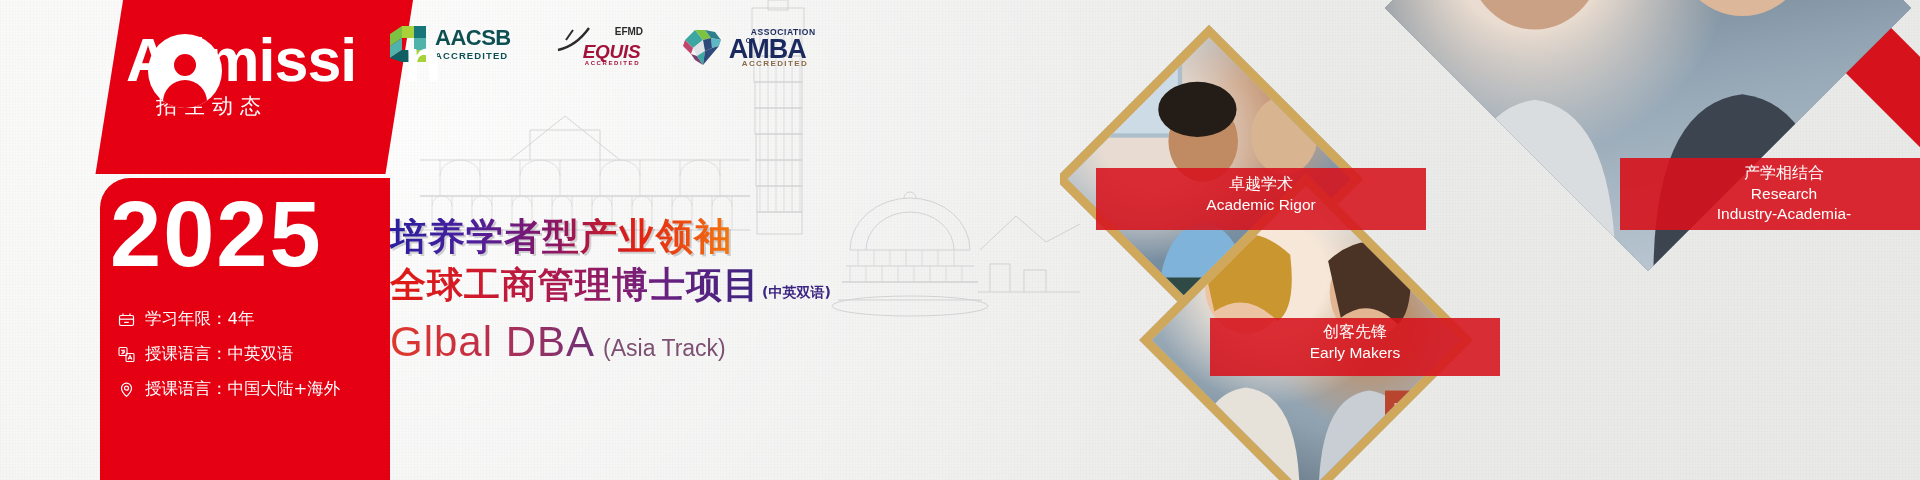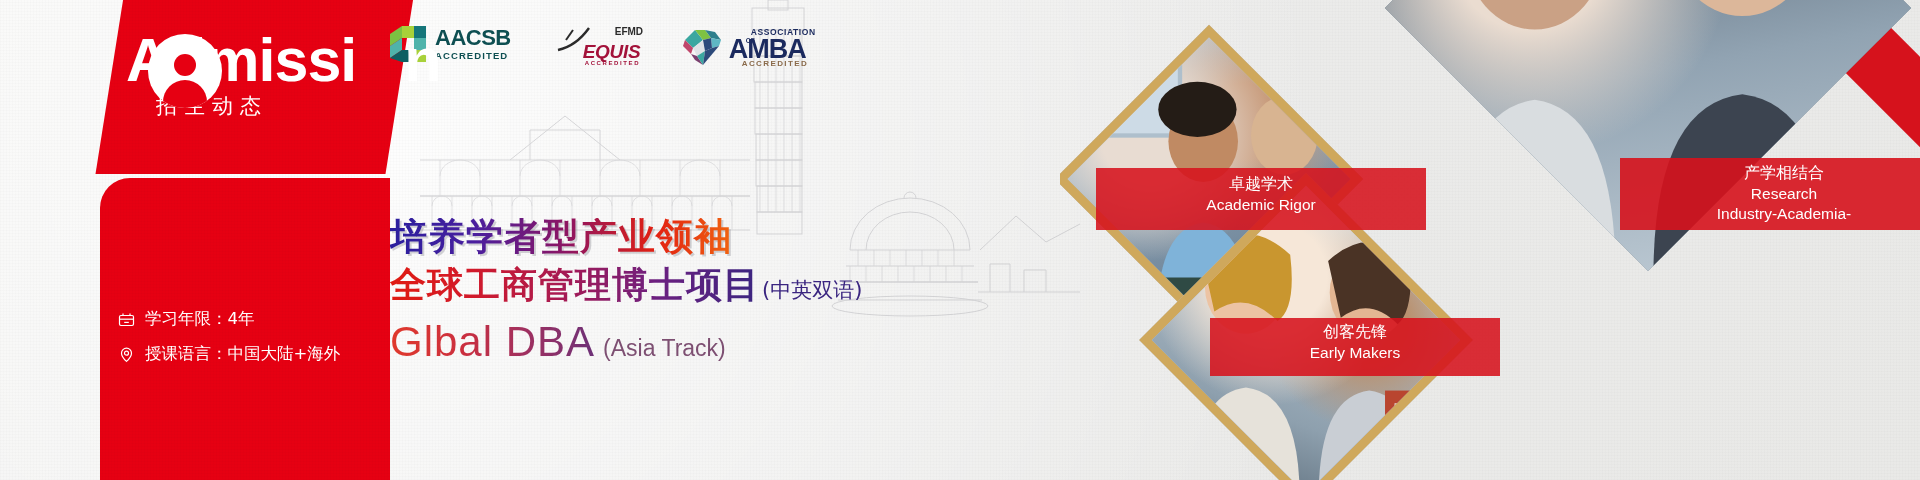--- a/index.html
+++ b/index.html
@@ -120,21 +120,21 @@
     display:flex; align-items:baseline;
     font-family:"DejaVu Sans", sans-serif;
   }
   .h-grad2 .big {
     font-size:36px; font-weight:bold; letter-spacing:1px;
     background:linear-gradient(90deg,#e01b12 0%,#d21a2a 22%,#a41a55 48%,#6c2080 72%,#3a2580 100%);
     -webkit-background-clip:text; background-clip:text; color:transparent;
     -webkit-text-fill-color:transparent;
   }
   .h-grad2 .small {
-    font-size:21px; font-weight:normal; color:#3a2580; margin-left:2px;
+    font-size:14px; font-weight:bold; color:#3a2580; margin-left:2px;
     font-family:"DejaVu Sans", sans-serif;
     text-align:center;
   }
   .h-dba {
     margin-top:8px; display:flex; align-items:baseline;
     font-family:"Liberation Sans", sans-serif;
   }
   .h-dba .en {
     font-size:42px; font-weight:500; letter-spacing:1px;
     background:linear-gradient(90deg,#e0392c 0%,#cc2f3e 35%,#a1305f 65%,#6d3178 100%);
@@ -256,33 +256,45 @@
 
   <div class="admission-block">
     <div class="admission-word"><span>Admissi</span>&nbsp;&nbsp;&nbsp;<span>n</span></div>
     <div class="admission-cn">招生动态</div>
   </div>
   <div class="person-circle">
     <div class="person-head"></div>
     <div class="person-body"></div>
   </div>
 
+  <div class="year">2025</div>
 
   <div class="info-list">
     <div class="info-row">
       <span class="ico">
         <svg width="17" height="17" viewBox="0 0 17 17" fill="none" stroke="#ffffff" stroke-width="1.2">
           <rect x="1.5" y="4.5" width="14" height="10" rx="1.4"></rect>
           <path d="M1.5 8.2 h14"></path>
             <path d="M5 4.5 V2.6"></path>
             <path d="M12 4.5 V2.6"></path>
           <path d="M6.2 11.4 h4.6"></path>
         </svg>
       </span>
       <span>学习年限：4年</span>
+    </div>
+    <div class="info-row">
+      <span class="ico">
+        <svg width="17" height="17" viewBox="0 0 17 17" fill="none" stroke="#ffffff" stroke-width="1.1">
+          <rect x="1" y="1.5" width="8" height="8" rx="1"></rect>
+          <path d="M3 4.2 h4 M5 4.2 v3.4 M3.4 7.6 c1.6 0 3.2-1 3.2-2.6"></path>
+          <rect x="8" y="7.5" width="8" height="8" rx="1"></rect>
+          <path d="M10 13.6 l2-4 l2 4 M10.7 12.3 h2.6"></path>
+        </svg>
+      </span>
+      <span>授课语言：中英双语</span>
     </div>
     <div class="info-row">
       <span class="ico">
         <svg width="17" height="17" viewBox="0 0 17 17" fill="none" stroke="#ffffff" stroke-width="1.2">
           <path d="M8.5 2.2 a5 5 0 0 1 5 5 c0 3.6-5 8.2-5 8.2 s-5-4.6-5-8.2 a5 5 0 0 1 5-5z"></path>
           <circle cx="8.5" cy="7.2" r="2"></circle>
         </svg>
       </span>
       <span>授课语言：中国大陆+海外</span>
     </div>

